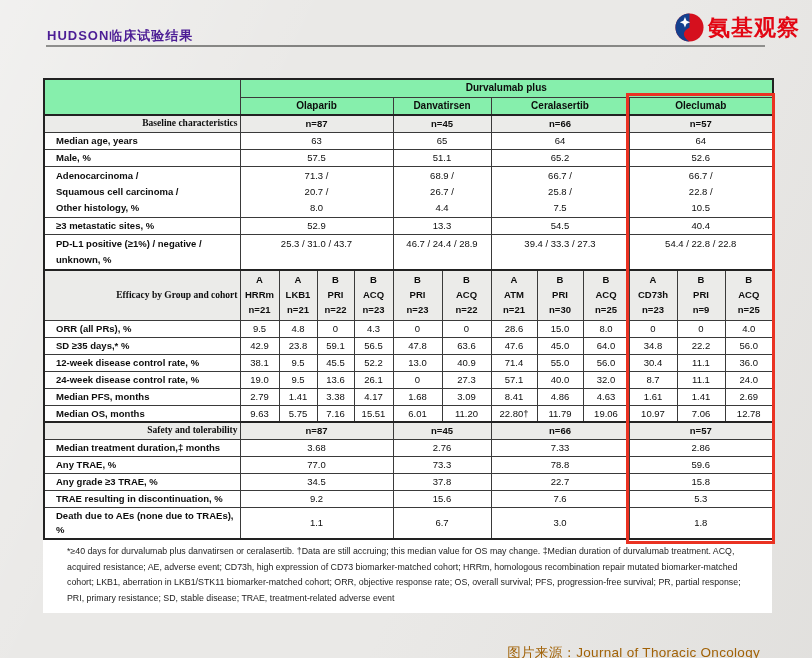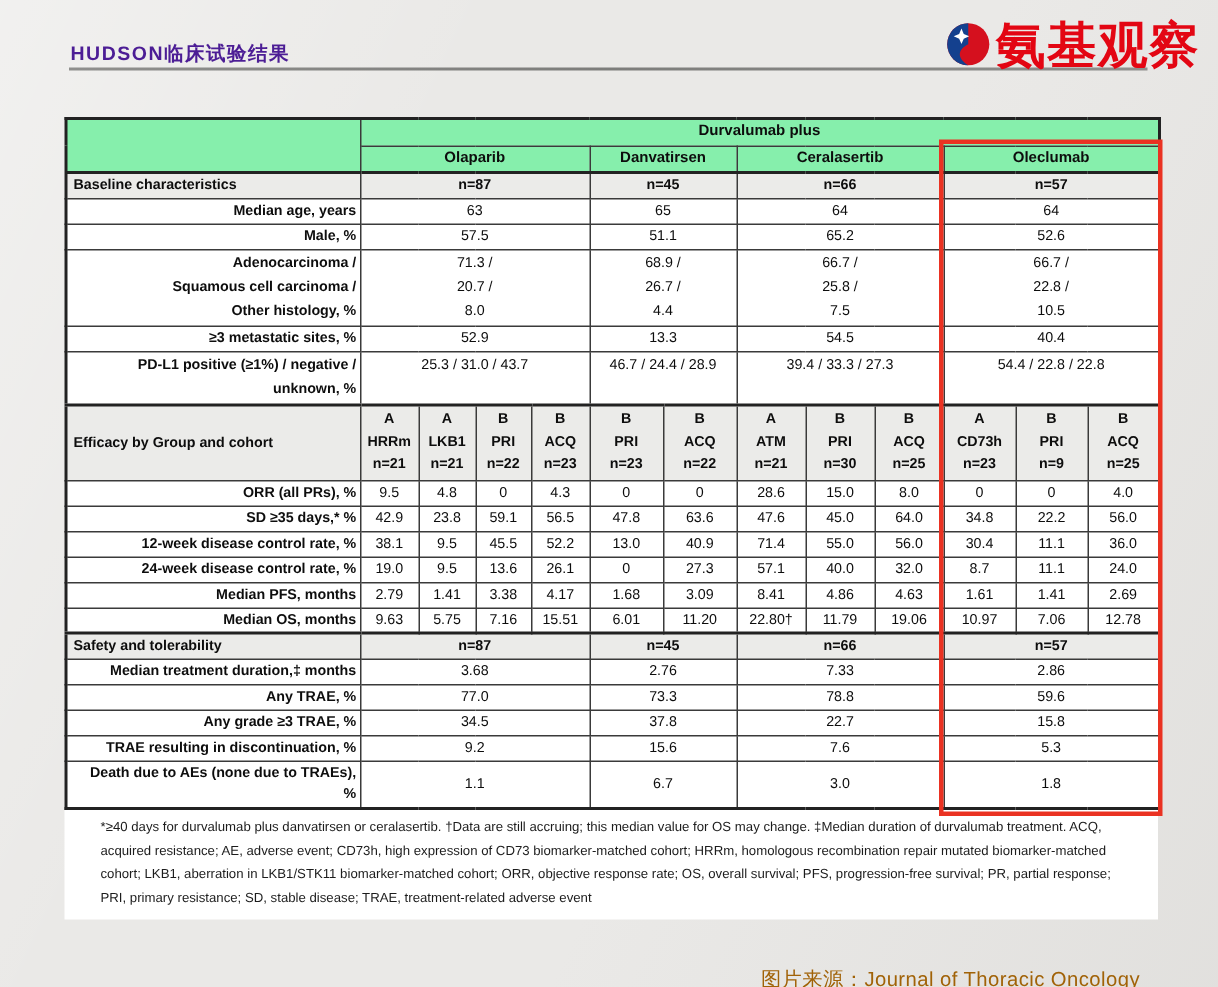--- a/index.html
+++ b/index.html
@@ -18,37 +18,37 @@
   .slide-title{
     position:absolute; left:47px; top:27px;
     font-size:13px; font-weight:bold; letter-spacing:1px; color:#4c1d95;
   }
   .title-rule{
     position:absolute; left:46px; top:45px; width:719px; height:2px;
     background:linear-gradient(90deg,#8f8f8d,#7d7d7b 50%,#8f8f8d);
   }
   .logo{ position:absolute; top:13px; right:12px; display:flex; align-items:center; gap:4px; }
   .logo svg{ display:block; }
-  .logo-text{ font-size:33px; font-weight:bold; color:#e30613; letter-spacing:1px; line-height:1; }
+  .logo-text{ font-size:22px; font-weight:bold; color:#e30613; letter-spacing:1px; line-height:1; }
 
   .table-wrap{ position:absolute; left:43px; top:78px; width:729px; }
   table{
     border-collapse:collapse; table-layout:fixed; width:729px;
     background:#fff; border:2px solid #222;
   }
   td{
     border:1px solid #3a3a3a; box-sizing:border-box;
     font-size:9.5px; color:#0d0d0d; text-align:center; vertical-align:middle;
     padding:1px 2px; height:17px; line-height:1.45;
   }
   tr.hdr-row td{ background:#86efac; font-weight:bold; font-size:10px; }
   td.corner{ background:#fff; }
   tr.sect-row td{ background:#ebebe9; font-weight:bold; border-top:2px solid #222; }
-  td.sect-label{ text-align:left; padding-left:4px; }
-  td.label{ text-align:right; font-weight:bold; }
+  td.sect-label{ text-align:right; padding-left:4px;font-family:Liberation Serif, serif; }
+  td.label{ text-align:left; font-weight:bold; }
   td.label div{ padding-left:9px; }
   td.cohort{ font-weight:bold; line-height:1.55; padding:2px 1px; }
   td.val{ font-weight:normal; }
   tr.multi td{ height:auto; line-height:1.7; }
   tr.multi td.val{ vertical-align:top; }
   tr.data-row td.label{ border-top-color:#4a4a4a; }
 
   .highlight-box{
     position:absolute; border:3px solid #ea3222; z-index:6;
     pointer-events:none; left:580px; top:15px; width:150px; height:443px;

